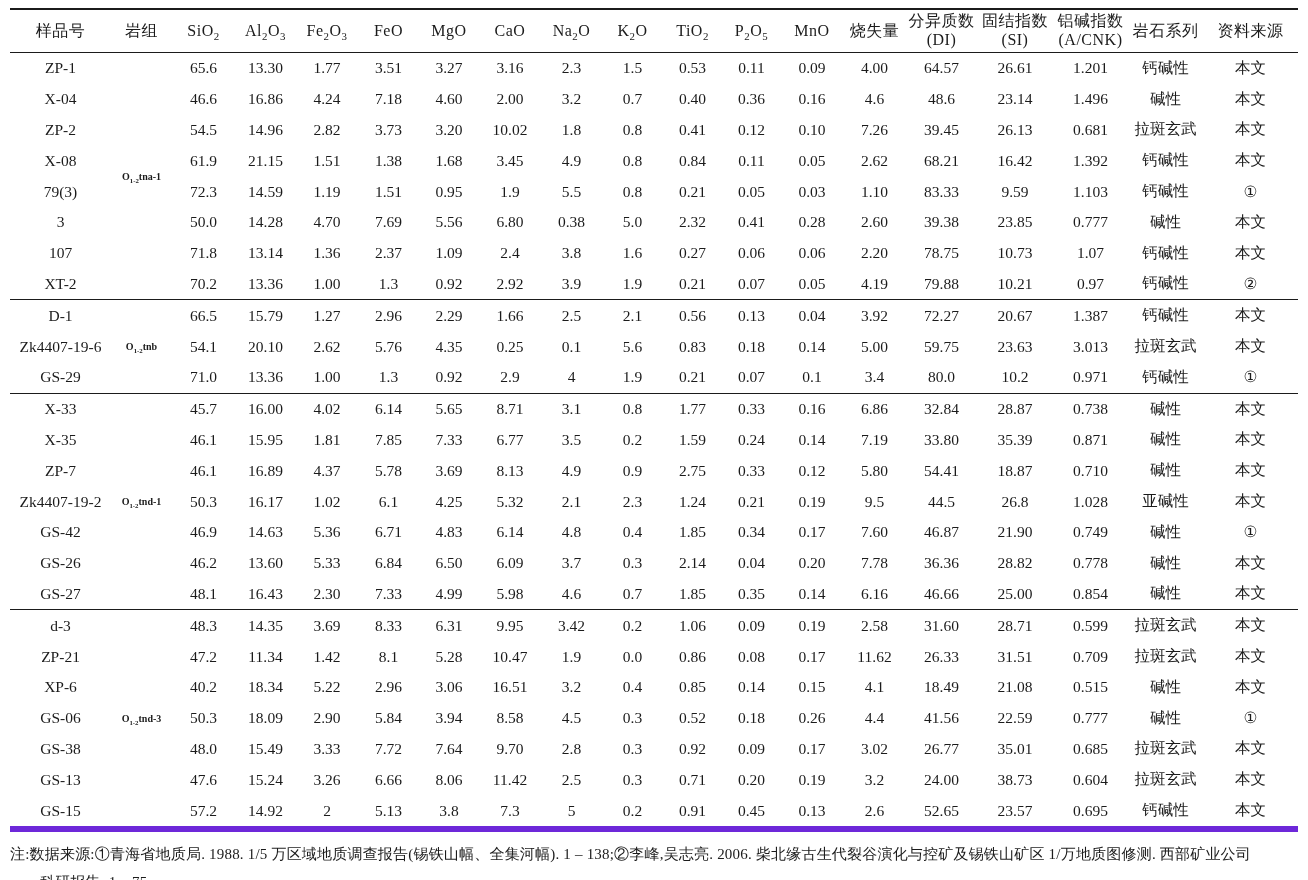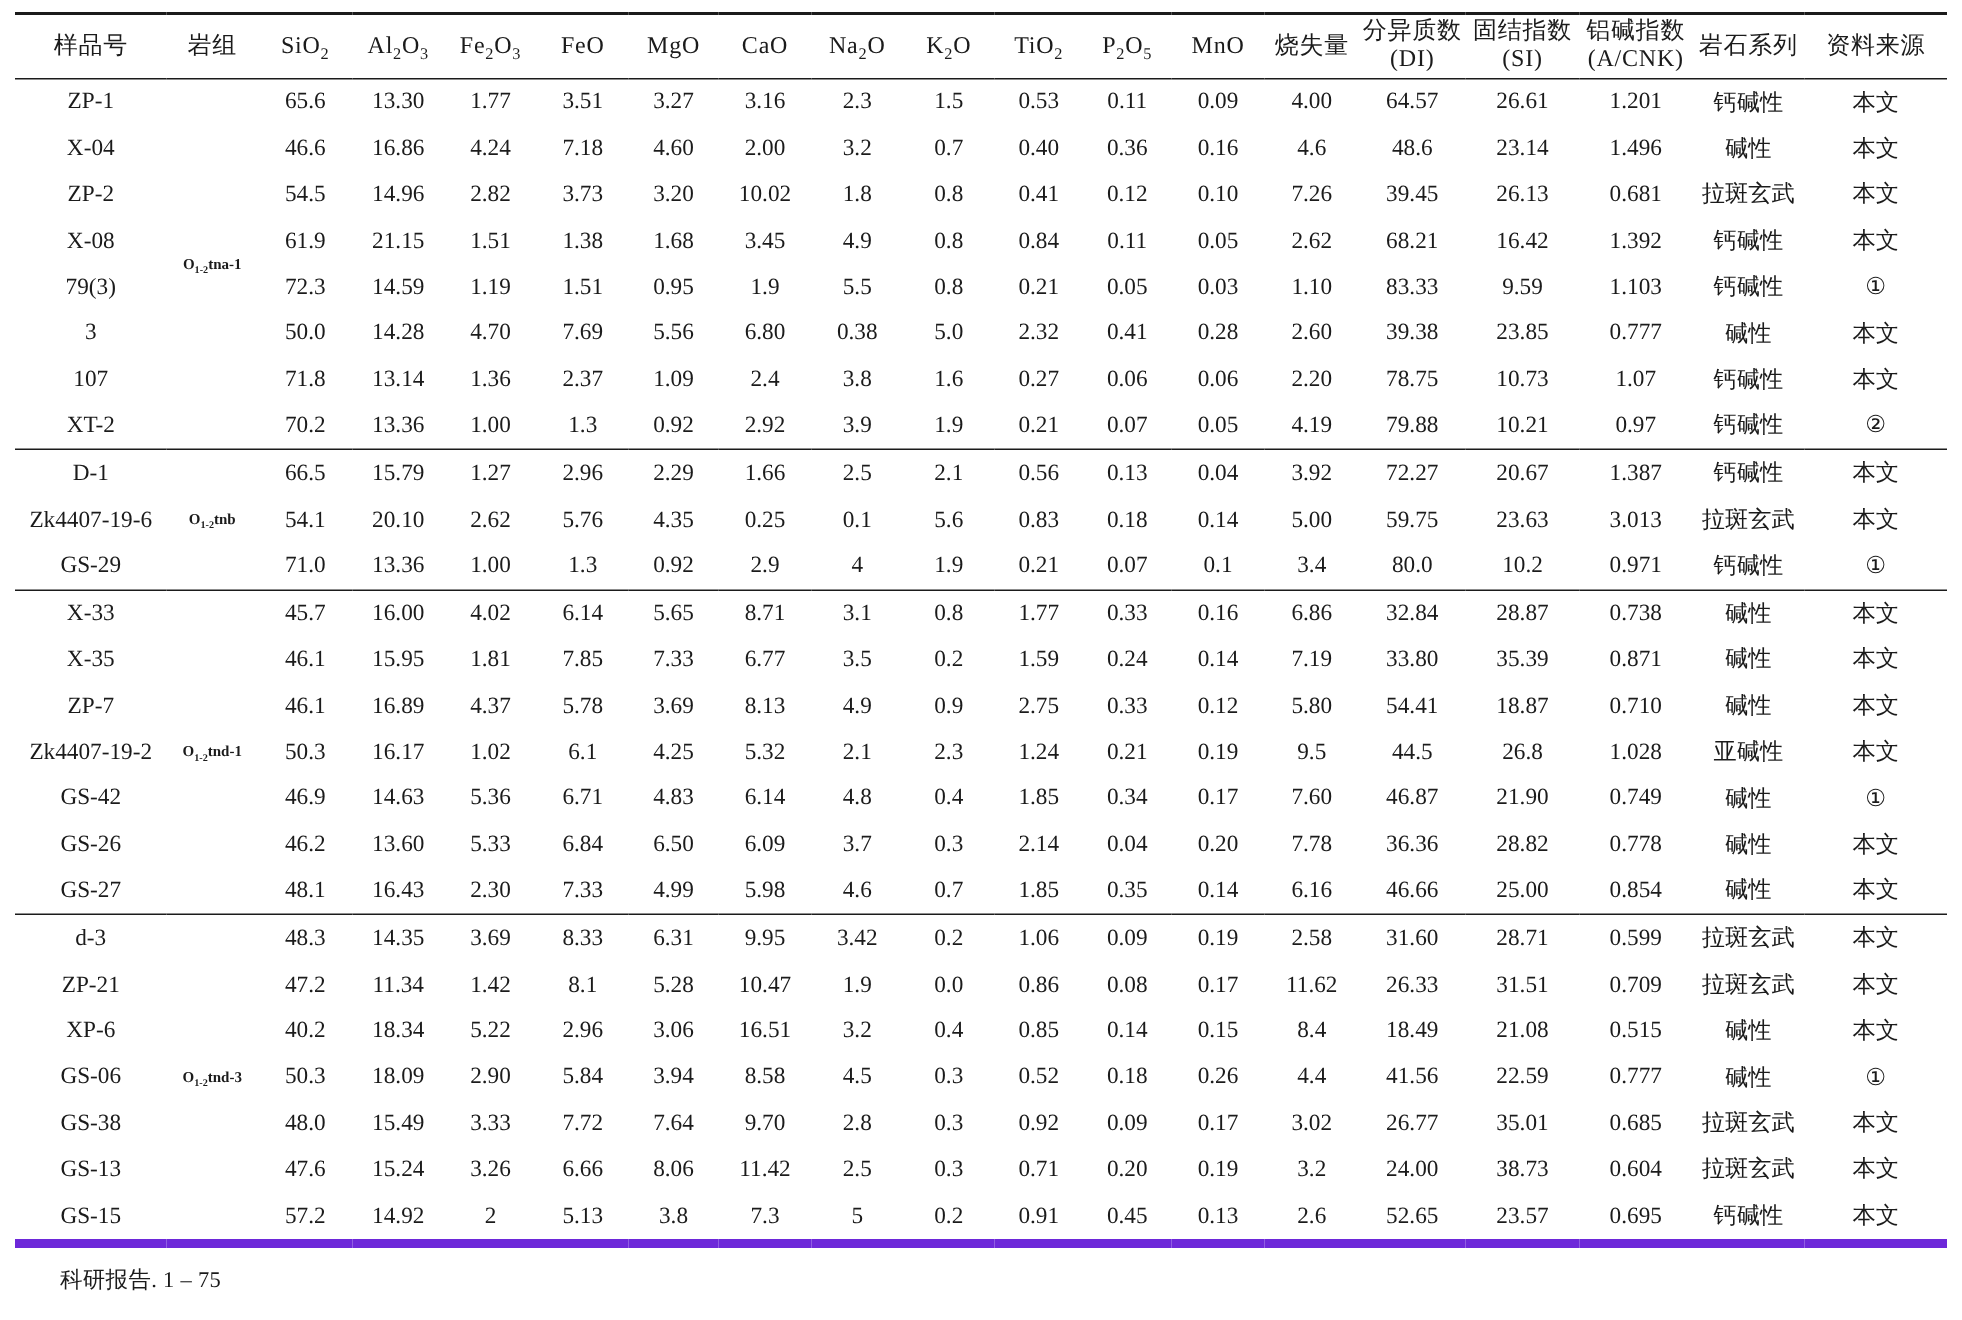--- a/index.html
+++ b/index.html
@@ -530,21 +530,21 @@
           <td>18.34</td>
           <td>5.22</td>
           <td>2.96</td>
           <td>3.06</td>
           <td>16.51</td>
           <td>3.2</td>
           <td>0.4</td>
           <td>0.85</td>
           <td>0.14</td>
           <td>0.15</td>
-          <td>8.4</td>
+          <td>4.1</td>
           <td>18.49</td>
           <td>21.08</td>
           <td>0.515</td>
           <td>碱性</td>
           <td>本文</td>
         </tr>
         <tr>
           <td>GS-06</td>
           <td>50.3</td>
           <td>18.09</td>
@@ -621,16 +621,17 @@
           <td>52.65</td>
           <td>23.57</td>
           <td>0.695</td>
           <td>钙碱性</td>
           <td>本文</td>
         </tr>
       </tbody>
     </table>
 
   <div class="note">
+    <div class="note-line">注:数据来源:①青海省地质局. 1988. 1/5 万区域地质调查报告(锡铁山幅、全集河幅). 1 – 138;②李峰,吴志亮. 2006. 柴北缘古生代裂谷演化与控矿及锡铁山矿区 1/万地质图修测. 西部矿业公司</div>
     <div class="note-line indent">科研报告. 1 – 75</div>
   </div>
 
 </div>
 
 </body></html>

